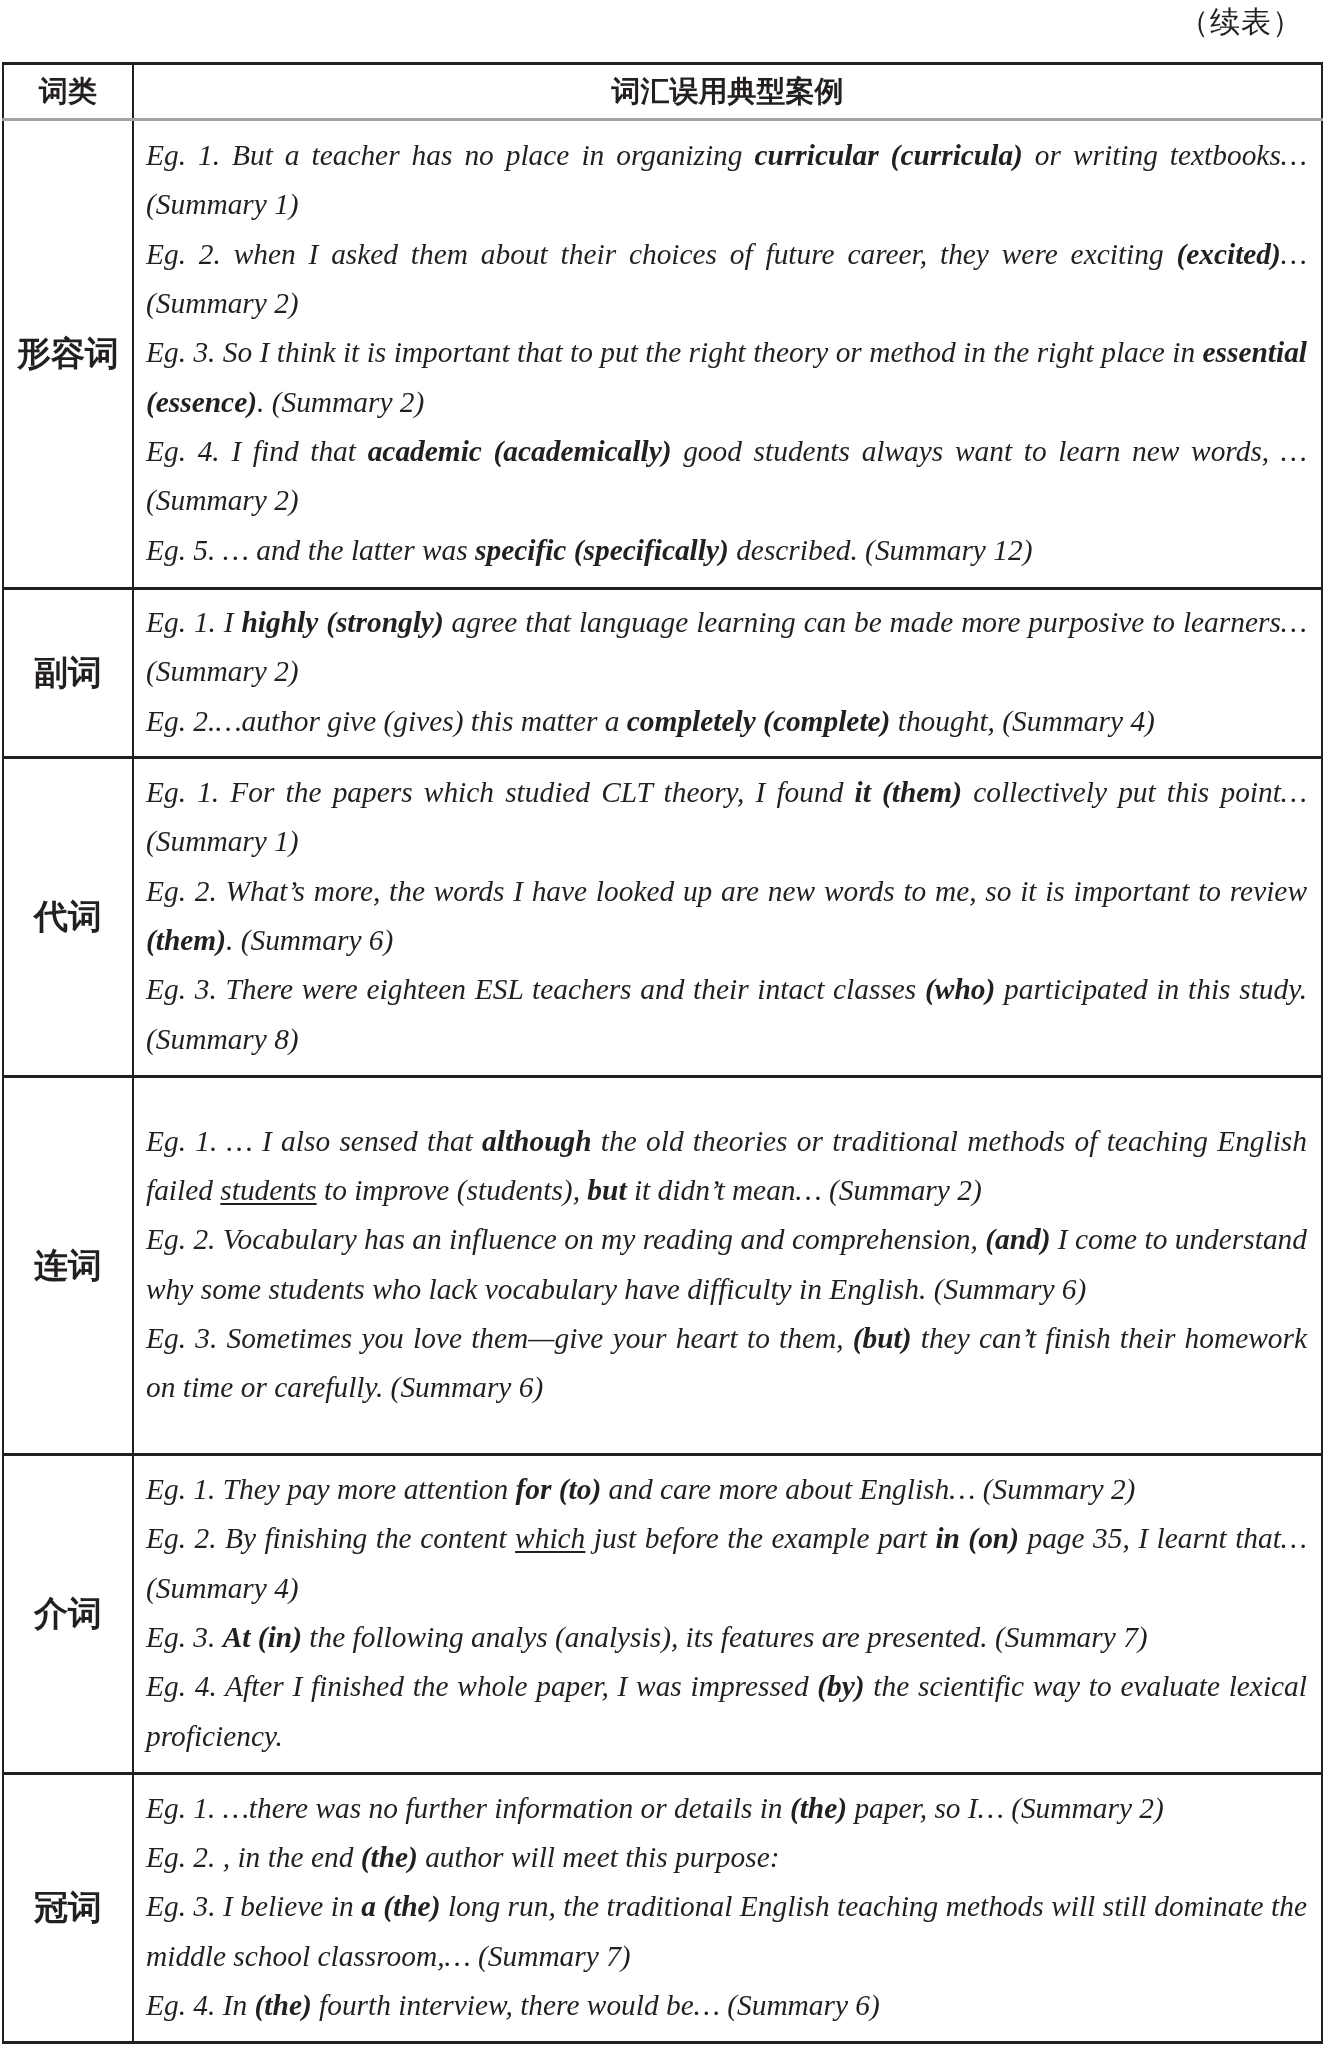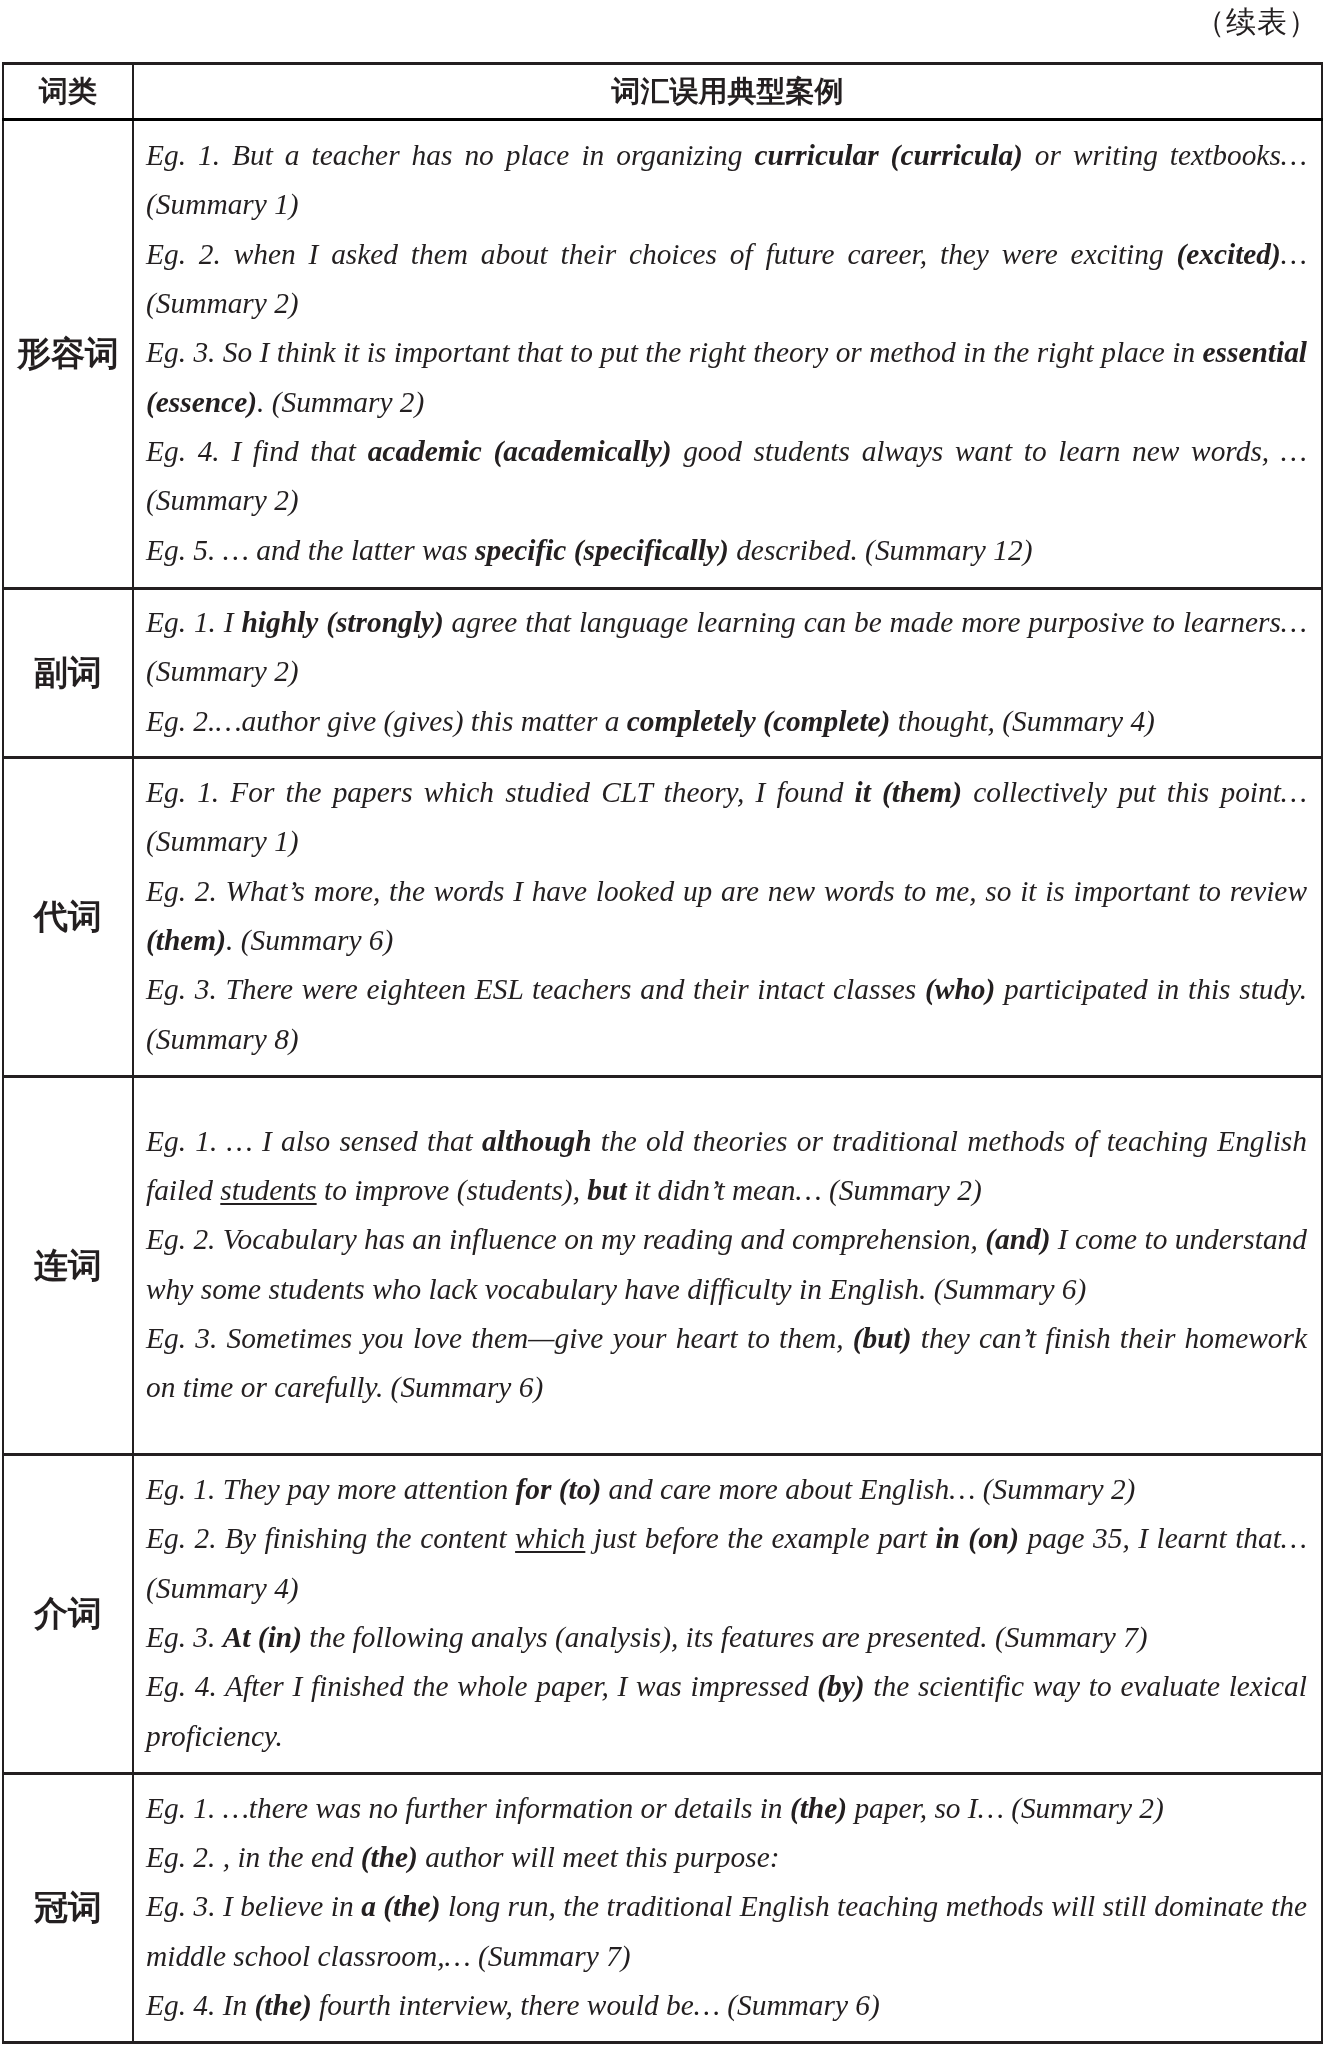--- a/index.html
+++ b/index.html
@@ -2,39 +2,39 @@
 <html><head>
 <meta charset="utf-8">
 <style>
   html, body { margin: 0; padding: 0; background: #ffffff; }
   body {
     width: 1323px; height: 2046px; position: relative; overflow: hidden;
     font-family: "Liberation Serif", "DejaVu Serif", serif;
     color: #231f20;
   }
   .continued {
-    position: absolute; right: 4px; top: 2px;
+    position: absolute; right: 20px; top: 2px;
     font-size: 30px; line-height: 40px; letter-spacing: 1px;
     font-family: "DejaVu Serif", "Liberation Serif", serif;
   }
   table.lex {
     position: absolute; left: 2px; top: 62px;
     width: 1319px; border-collapse: collapse; table-layout: fixed;
     border-top: 3px solid #231f20; border-bottom: 3px solid #231f20;
     border-left: 2px solid #231f20; border-right: 2px solid #231f20;
   }
   table.lex col.c1 { width: 130px; }
   table.lex col.c2 { width: 1189px; }
   table.lex th, table.lex td {
     border: 2px solid #231f20; padding: 0; vertical-align: middle;
   }
   table.lex tr.head th {
     height: 53px; font-weight: bold; font-size: 29px;
     font-family: "DejaVu Serif", "Liberation Serif", serif;
-    text-align: center; border-bottom: 3px solid #000000;
+    text-align: center; border-bottom: 3px solid #a3a3a3;
   }
   table.lex td.cat {
     text-align: center; font-weight: bold; font-size: 34px;
     font-family: "DejaVu Serif", "Liberation Serif", serif;
   }
   table.lex td.ex {
     padding: 8px 14px 10px 12px;
     font-size: 29.4px; line-height: 49.3px;
     text-align: justify;
   }

